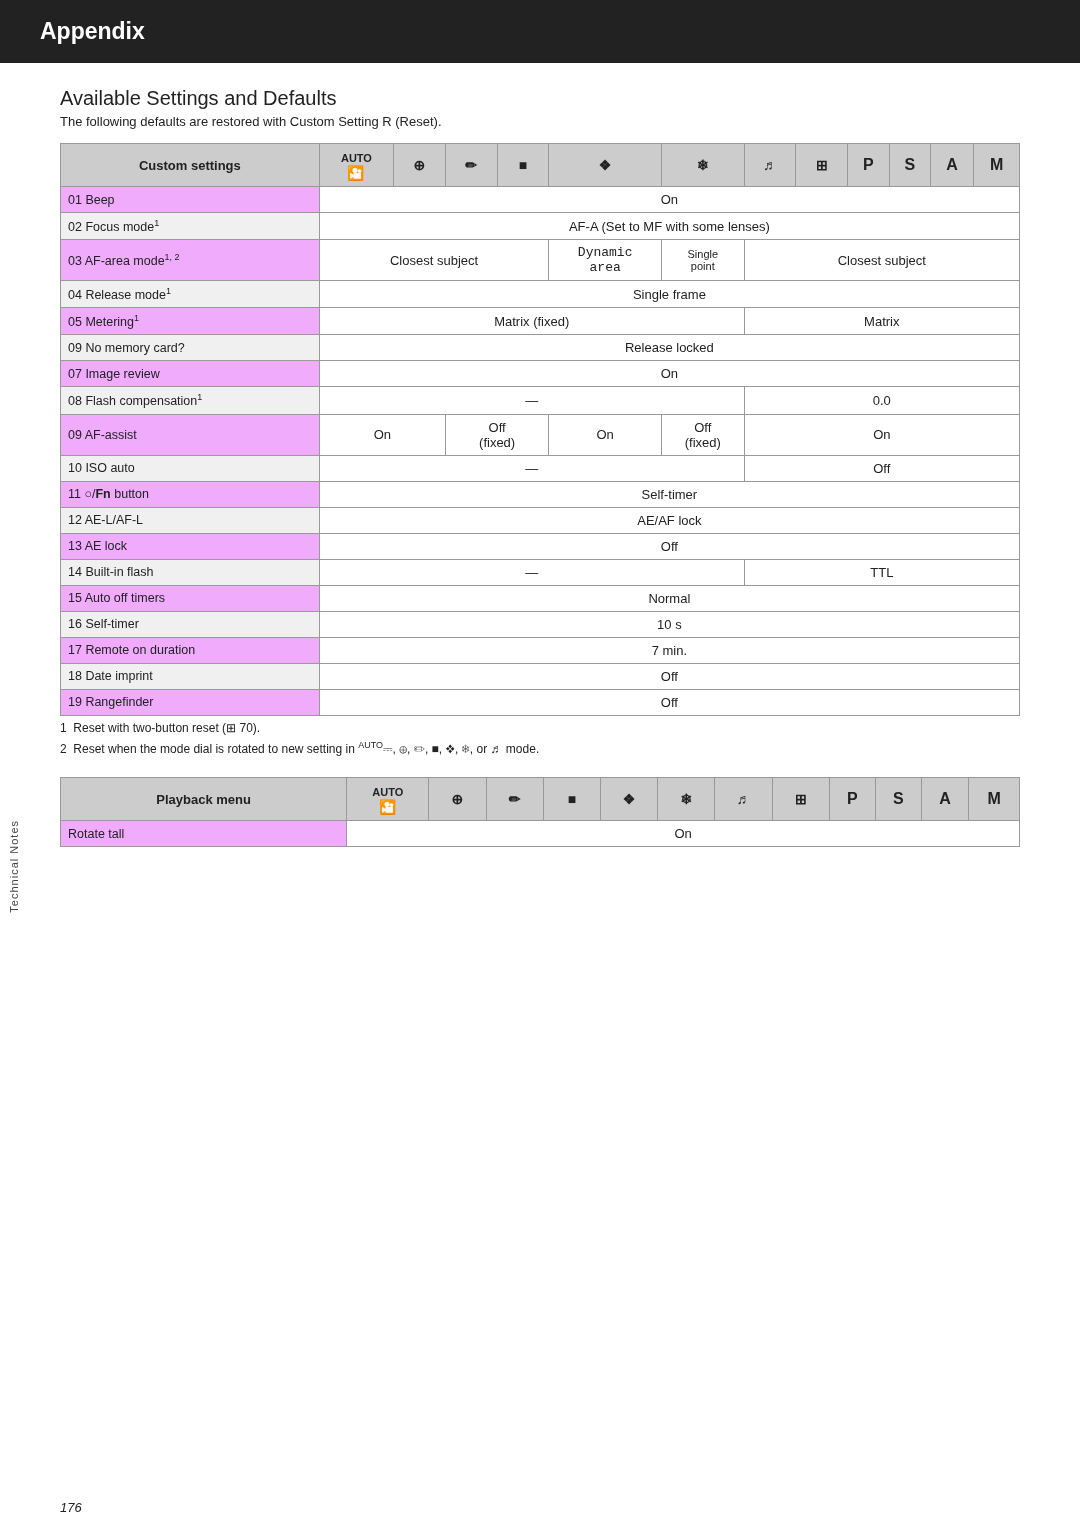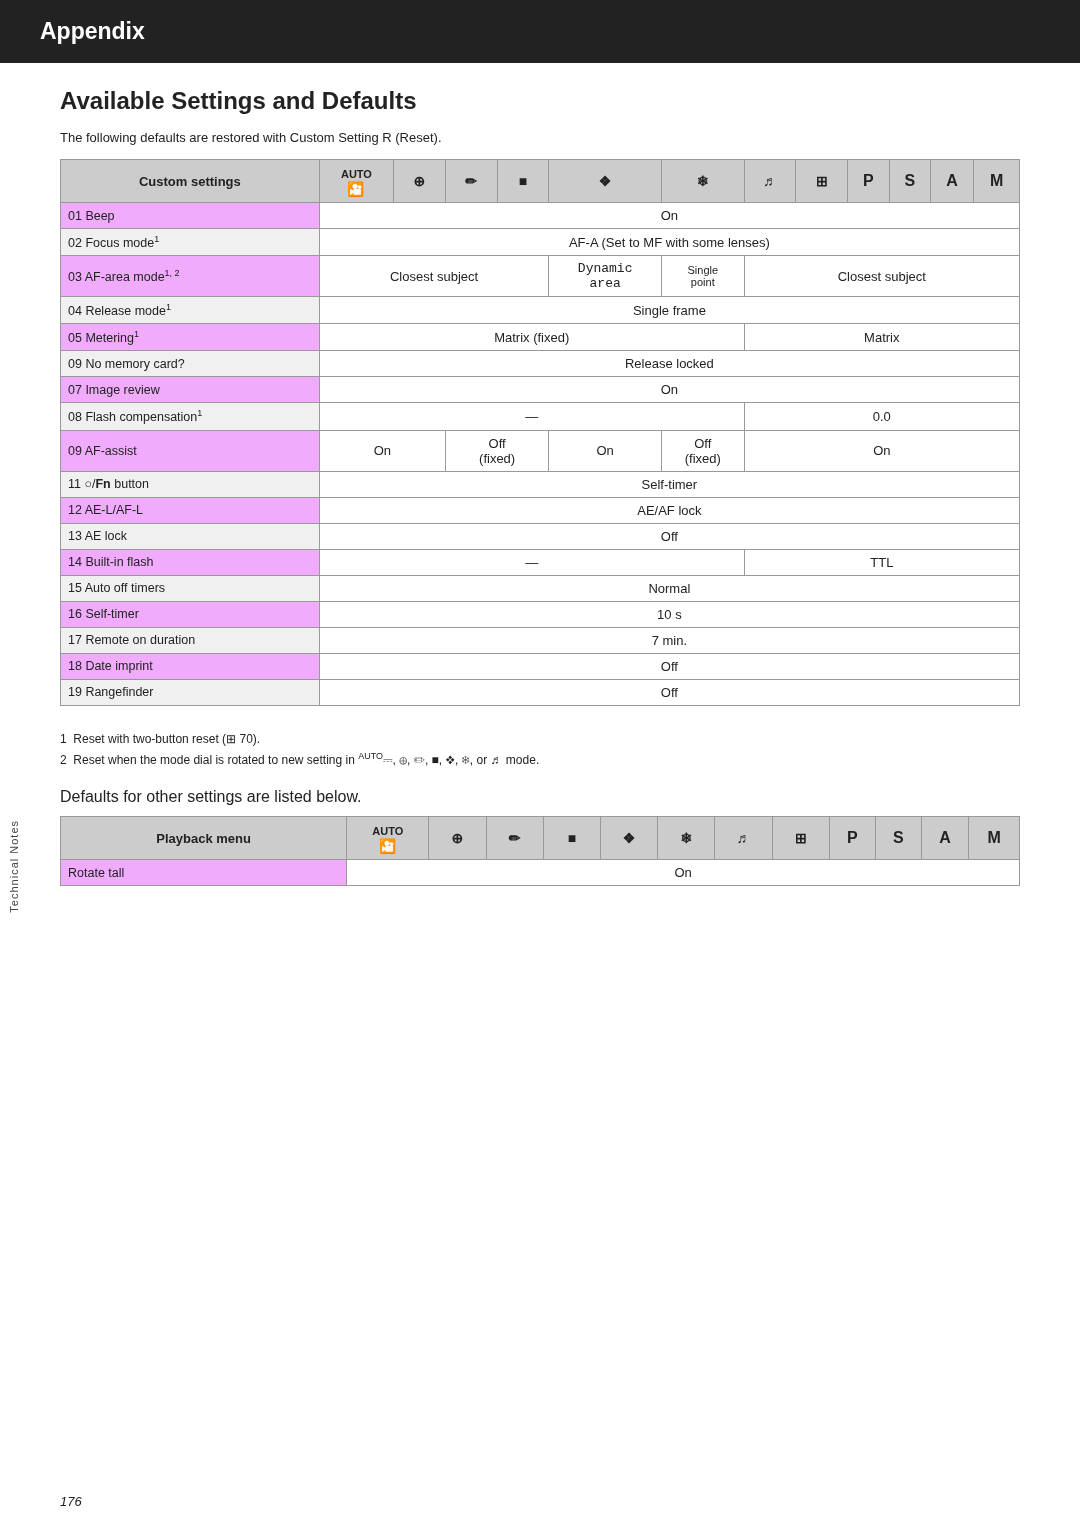--- a/index.html
+++ b/index.html
@@ -22,34 +22,34 @@
     .page-header h1 {
       font-size: 23px;
       font-weight: bold;
     }
 
     .page-content {
       padding: 0 60px 60px 60px;
     }
 
     .section-title {
-      font-size: 24px;
-      font-weight: bold;
-      margin-bottom: 15px;
+      font-size: 20px;
+      font-weight: normal;
+      margin-bottom: 4px;
     }
 
     .section-subtitle {
       font-size: 13px;
       margin-bottom: 14px;
     }
 
     .settings-table {
       width: 100%;
       border-collapse: collapse;
-      margin-bottom: 24px;
+      margin-bottom: 3px;
       font-size: 13px;
     }
 
     .settings-table th, .settings-table td {
       border: 1px solid #999;
       padding: 5px 7px;
       text-align: center;
       vertical-align: middle;
     }
 
@@ -96,21 +96,21 @@
       top: 820px;
       writing-mode: vertical-rl;
       transform: rotate(180deg);
       font-size: 11px;
       color: #444;
       letter-spacing: 1px;
     }
 
     .page-number {
       position: absolute;
-      bottom: 20px;
+      bottom: 14px;
       left: 60px;
       font-size: 13px;
       font-style: italic;
     }
 
     sup {
       font-size: 9px;
     }
 
     .fn-btn {
@@ -195,20 +195,25 @@
 
       <tr>
         <td>09 AF-assist</td>
         <td colspan="2">On</td>
         <td colspan="2">Off<br>(fixed)</td>
         <td>On</td>
         <td>Off<br>(fixed)</td>
         <td colspan="6">On</td>
       </tr>
 
+      <tr>
+        <td>10 ISO auto</td>
+        <td colspan="6">—</td>
+        <td colspan="6">Off</td>
+      </tr>
 
       <tr>
         <td>11 ○/<span class="fn-btn">Fn</span> button</td>
         <td colspan="12">Self-timer</td>
       </tr>
 
       <tr>
         <td>12 AE-L/AF-L</td>
         <td colspan="12">AE/AF lock</td>
       </tr>
@@ -249,21 +254,20 @@
         <td colspan="12">Off</td>
       </tr>
     </tbody>
   </table>
 
   <div class="footnotes">
     <div>1&nbsp; Reset with two-button reset (⊞ 70).</div>
     <div>2&nbsp; Reset when the mode dial is rotated to new setting in <sup>AUTO</sup>⎓, ⊕, ✏, ■, ❖, ❄, or ♬ mode.</div>
   </div>
 
-  <p class="defaults-label">Defaults for other settings are listed below.</p>
 
   <table class="settings-table">
     <thead>
       <tr>
         <th>Playback menu</th>
         <th class="icon-cell"><span style="font-size:11px;font-weight:bold;">AUTO</span><br>🎦</th>
         <th class="icon-cell">⊕</th>
         <th class="icon-cell">✏</th>
         <th class="icon-cell">■</th>
         <th class="icon-cell">❖</th>

